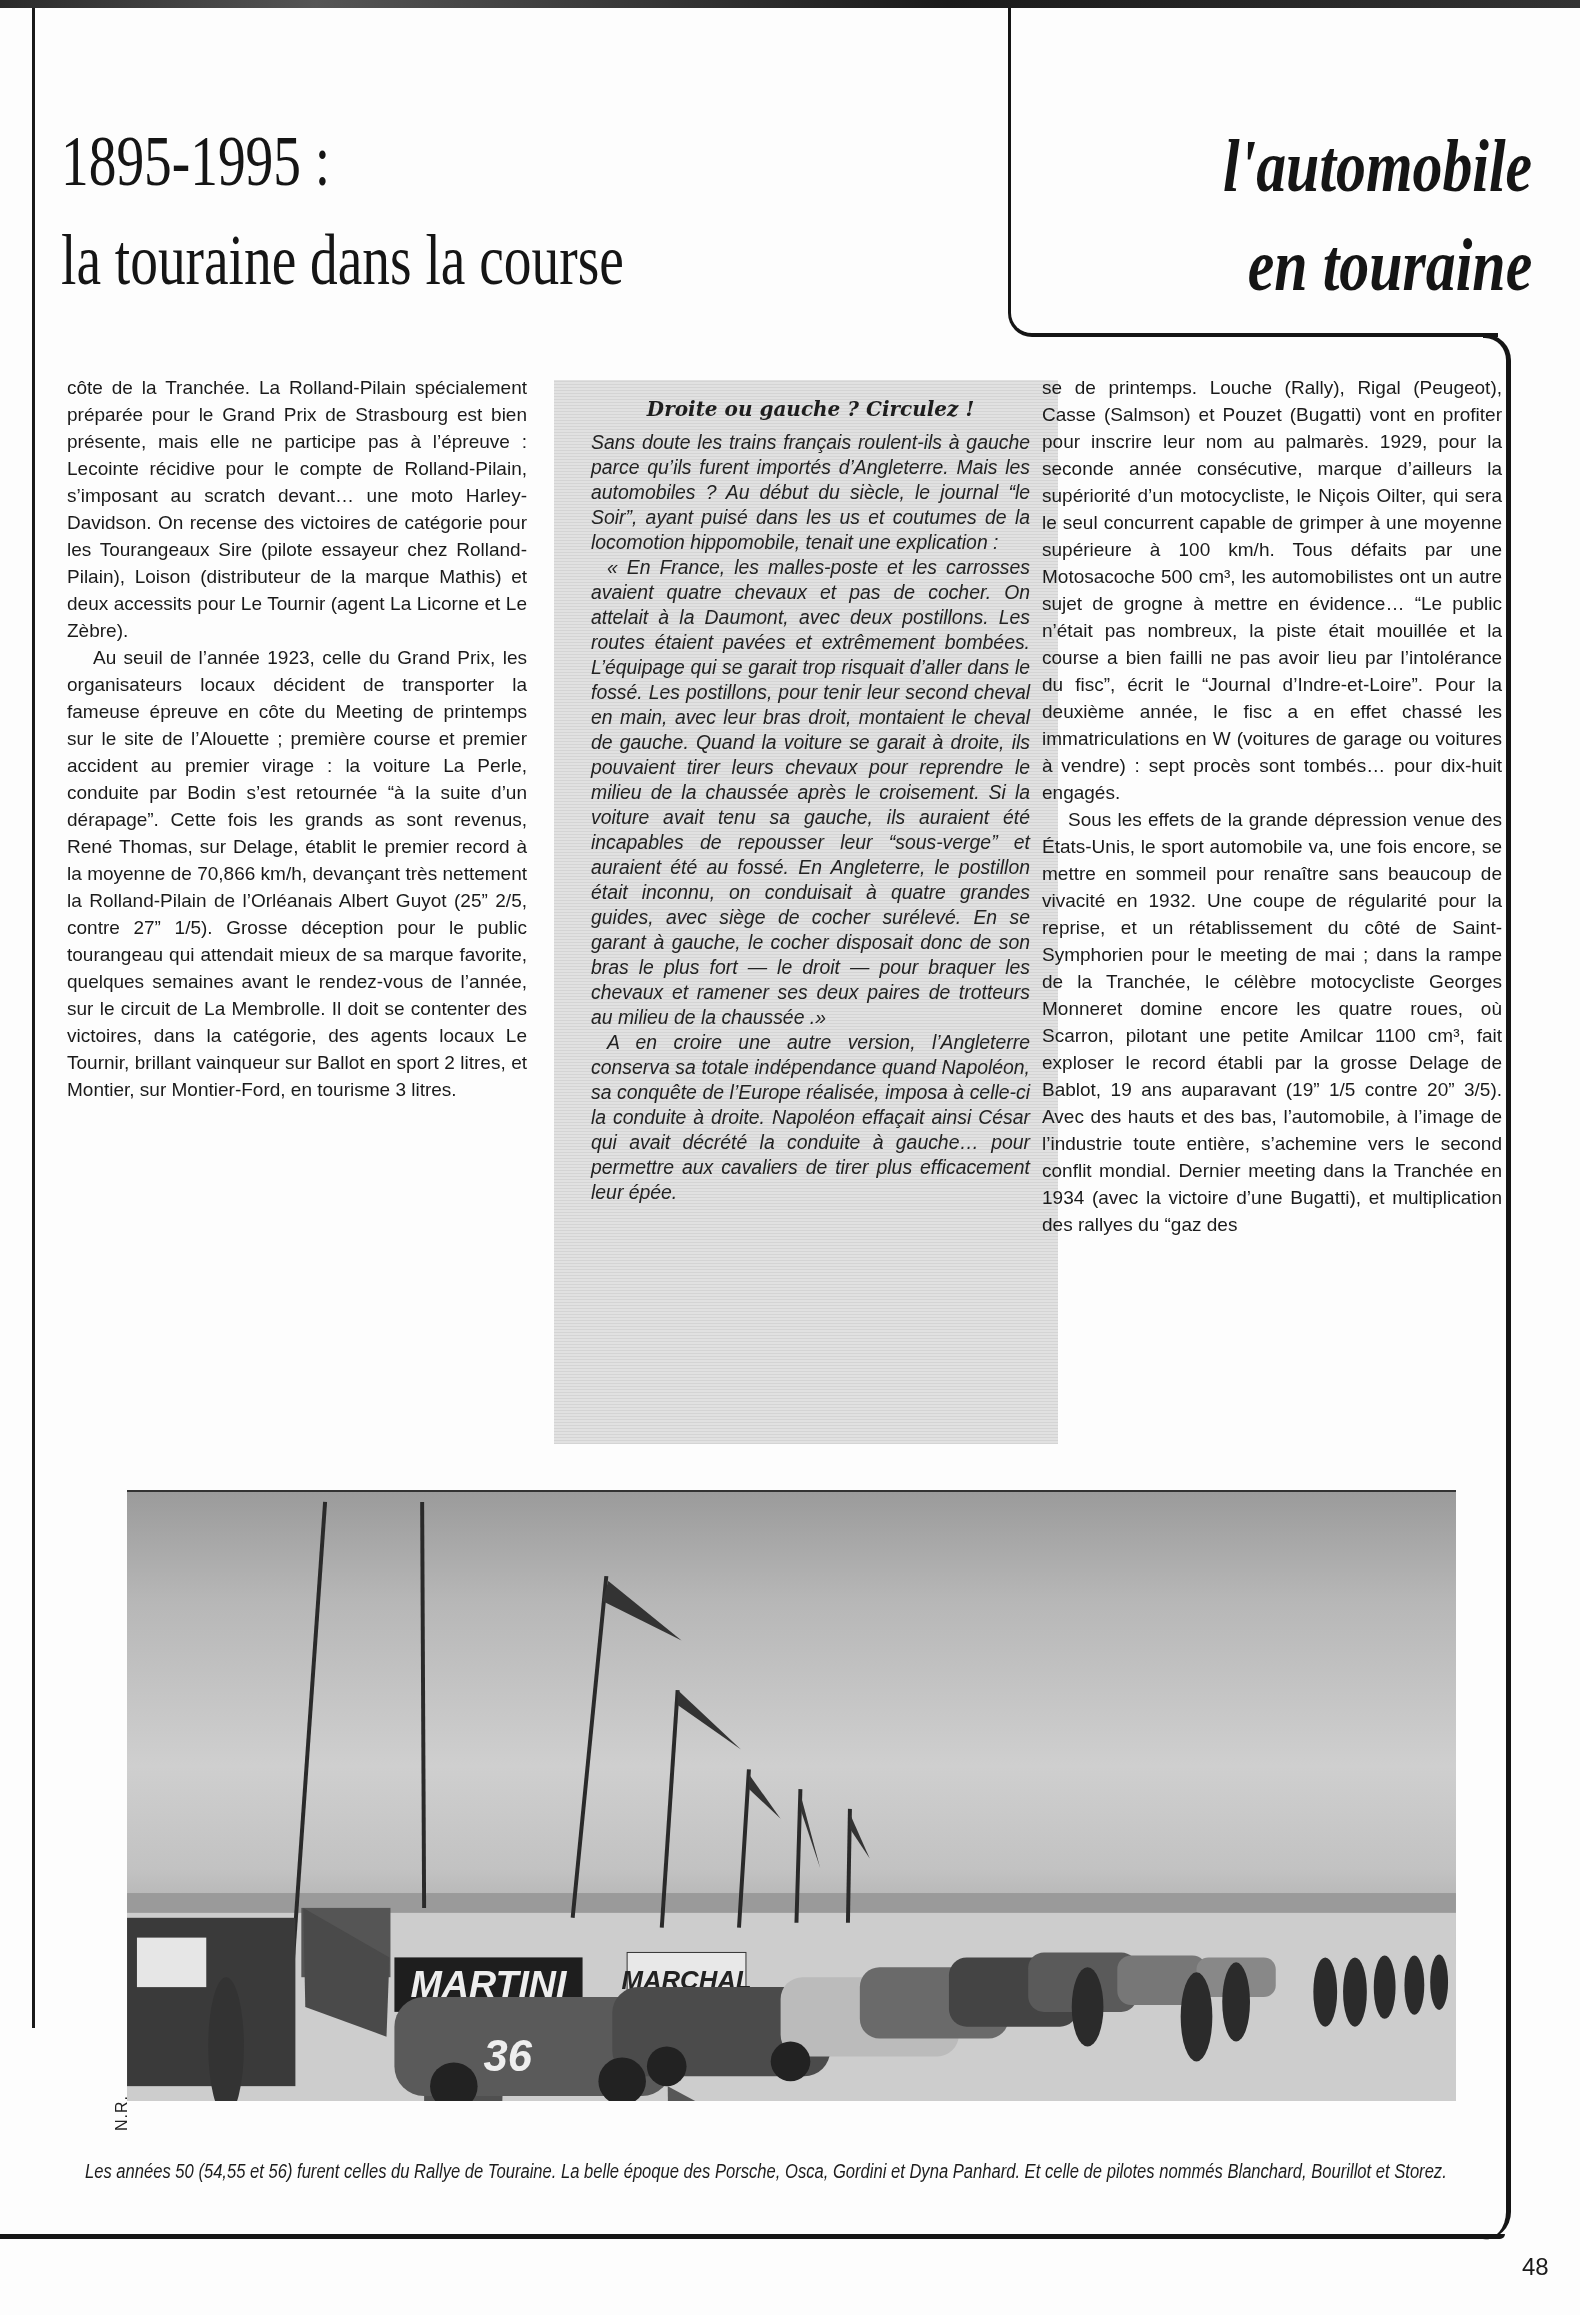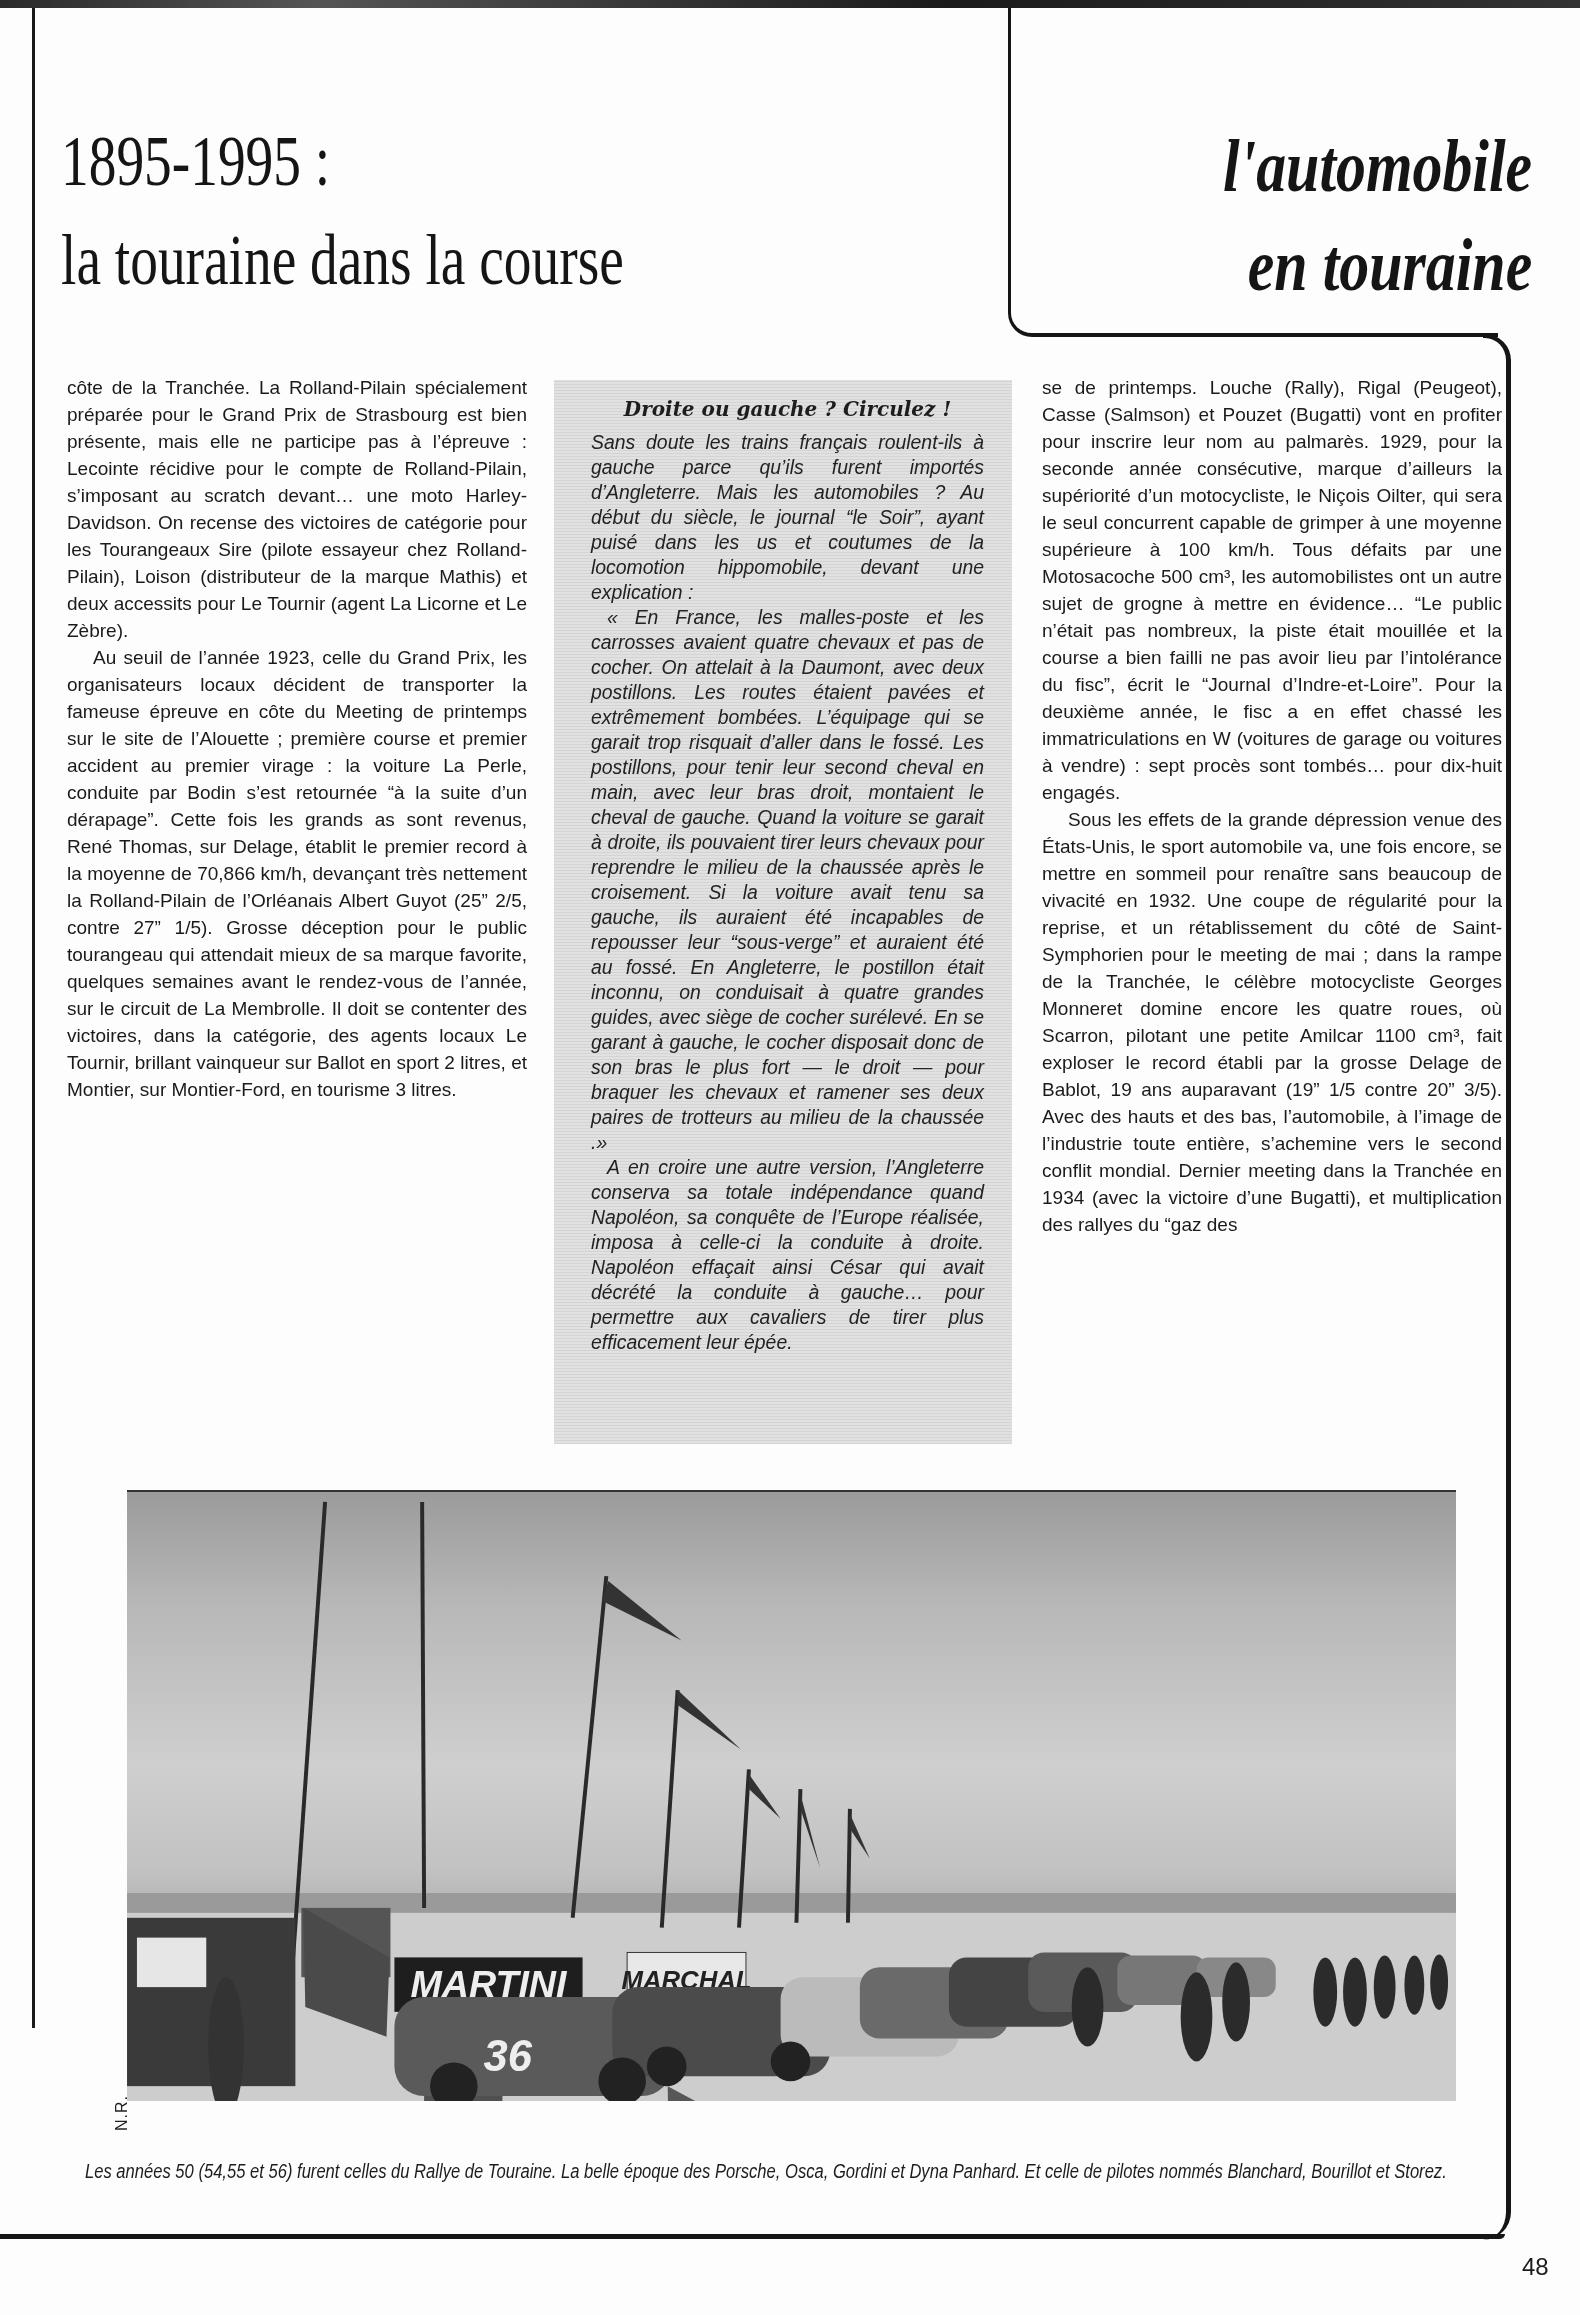--- a/index.html
+++ b/index.html
@@ -32,21 +32,21 @@
   .side-title .l1, .side-title .l2 { display: block; font-size: 73px; line-height: 99px;
     transform: scaleX(0.82); transform-origin: right top; white-space: nowrap; }
 
   .col { position: absolute; top: 374px; font-size: 19px; line-height: 27px; text-align: justify;
     color: #1a1a1a; }
   .col p { margin: 0; }
   .col p.ind { text-indent: 26px; }
   .col1 { left: 67px; width: 460px; }
   .col3 { left: 1042px; width: 460px; }
 
-  .sidebar { position: absolute; left: 554px; top: 380px; width: 458px; height: 1064px;
+  .sidebar { position: absolute; left: 554px; top: 380px; width: 504px; height: 1064px;
     background: repeating-linear-gradient(0deg, #d4d4d4 0px, #d4d4d4 1px, #e1e1e1 1px, #e1e1e1 3px);
     box-sizing: border-box; padding: 14px 28px 0 37px; }
   .sidebar h3 { margin: 0 0 6px 0; text-align: center;
     font-family: "DejaVu Serif", serif; font-style: italic; font-weight: bold; font-size: 20px; line-height: 30px; color: #1d1d1d; }
   .sidebar p { margin: 0; font-style: italic; font-size: 19.4px; line-height: 25px; text-align: justify; color: #222; }
   .sidebar p.ind { text-indent: 16px; font-style: italic; }
 
   .photo { position: absolute; left: 127px; top: 1490px; width: 1329px; height: 609px; overflow: hidden;
     background: linear-gradient(180deg, #9b9b9b 0%, #b7b7b7 18%, #cfcfcf 45%, #c2c2c2 62%, #a8a8a8 74%, #d0d0d0 80%, #c5c5c5 100%);
     border-top: 2px solid #333; }
@@ -76,21 +76,21 @@
   <span class="l2">en touraine</span>
 </div>
 
 <div class="col col1">
   <p>côte de la Tranchée. La Rolland-Pilain spécialement préparée pour le Grand Prix de Strasbourg est bien présente, mais elle ne participe pas à l’épreuve : Lecointe récidive pour le compte de Rolland-Pilain, s’imposant au scratch devant… une moto Harley-Davidson. On recense des victoires de catégorie pour les Tourangeaux Sire (pilote essayeur chez Rolland-Pilain), Loison (distributeur de la marque Mathis) et deux accessits pour Le Tournir (agent La Licorne et Le Zèbre).</p>
   <p class="ind">Au seuil de l’année 1923, celle du Grand Prix, les organisateurs locaux décident de transporter la fameuse épreuve en côte du Meeting de printemps sur le site de l’Alouette ; première course et premier accident au premier virage : la voiture La Perle, conduite par Bodin s’est retournée “à la suite d’un dérapage”. Cette fois les grands as sont revenus, René Thomas, sur Delage, établit le premier record à la moyenne de 70,866 km/h, devançant très nettement la Rolland-Pilain de l’Orléanais Albert Guyot (25” 2/5, contre 27” 1/5). Grosse déception pour le public tourangeau qui attendait mieux de sa marque favorite, quelques semaines avant le rendez-vous de l’année, sur le circuit de La Membrolle. Il doit se contenter des victoires, dans la catégorie, des agents locaux Le Tournir, brillant vainqueur sur Ballot en sport 2 litres, et Montier, sur Montier-Ford, en tourisme 3 litres.</p>
 </div>
 
 <aside class="sidebar">
   <h3>Droite ou gauche ? Circulez !</h3>
-  <p>Sans doute les trains français roulent-ils à gauche parce qu’ils furent importés d’Angleterre. Mais les automobiles ? Au début du siècle, le journal “le Soir”, ayant puisé dans les us et coutumes de la locomotion hippomobile, devant une explication :</p>
+  <p>Sans doute les trains français roulent-ils à gauche parce qu’ils furent importés d’Angleterre. Mais les automobiles ? Au début du siècle, le journal “le Soir”, ayant puisé dans les us et coutumes de la locomotion hippomobile, tenait une explication :</p>
   <p class="ind">« En France, les malles-poste et les carrosses avaient quatre chevaux et pas de cocher. On attelait à la Daumont, avec deux postillons. Les routes étaient pavées et extrêmement bombées. L’équipage qui se garait trop risquait d’aller dans le fossé. Les postillons, pour tenir leur second cheval en main, avec leur bras droit, montaient le cheval de gauche. Quand la voiture se garait à droite, ils pouvaient tirer leurs chevaux pour reprendre le milieu de la chaussée après le croisement. Si la voiture avait tenu sa gauche, ils auraient été incapables de repousser leur “sous-verge” et auraient été au fossé. En Angleterre, le postillon était inconnu, on conduisait à quatre grandes guides, avec siège de cocher surélevé. En se garant à gauche, le cocher disposait donc de son bras le plus fort — le droit — pour braquer les chevaux et ramener ses deux paires de trotteurs au milieu de la chaussée .»</p>
   <p class="ind">A en croire une autre version, l’Angleterre conserva sa totale indépendance quand Napoléon, sa conquête de l’Europe réalisée, imposa à celle-ci la conduite à droite. Napoléon effaçait ainsi César qui avait décrété la conduite à gauche… pour permettre aux cavaliers de tirer plus efficacement leur épée.</p>
 </aside>
 
 <div class="col col3">
   <p>se de printemps. Louche (Rally), Rigal (Peugeot), Casse (Salmson) et Pouzet (Bugatti) vont en profiter pour inscrire leur nom au palmarès. 1929, pour la seconde année consécutive, marque d’ailleurs la supériorité d’un motocycliste, le Niçois Oilter, qui sera le seul concurrent capable de grimper à une moyenne supérieure à 100 km/h. Tous défaits par une Motosacoche 500 cm³, les automobilistes ont un autre sujet de grogne à mettre en évidence… “Le public n’était pas nombreux, la piste était mouillée et la course a bien failli ne pas avoir lieu par l’intolérance du fisc”, écrit le “Journal d’Indre-et-Loire”. Pour la deuxième année, le fisc a en effet chassé les immatriculations en W (voitures de garage ou voitures à vendre) : sept procès sont tombés… pour dix-huit engagés.</p>
   <p class="ind">Sous les effets de la grande dépression venue des États-Unis, le sport automobile va, une fois encore, se mettre en sommeil pour renaître sans beaucoup de vivacité en 1932. Une coupe de régularité pour la reprise, et un rétablissement du côté de Saint-Symphorien pour le meeting de mai ; dans la rampe de la Tranchée, le célèbre motocycliste Georges Monneret domine encore les quatre roues, où Scarron, pilotant une petite Amilcar 1100 cm³, fait exploser le record établi par la grosse Delage de Bablot, 19 ans auparavant (19” 1/5 contre 20” 3/5). Avec des hauts et des bas, l’automobile, à l’image de l’industrie toute entière, s’achemine vers le second conflit mondial. Dernier meeting dans la Tranchée en 1934 (avec la victoire d’une Bugatti), et multiplication des rallyes du “gaz des</p>
 </div>
 
 <figure class="photo" style="margin:0;font-style:italic;">

